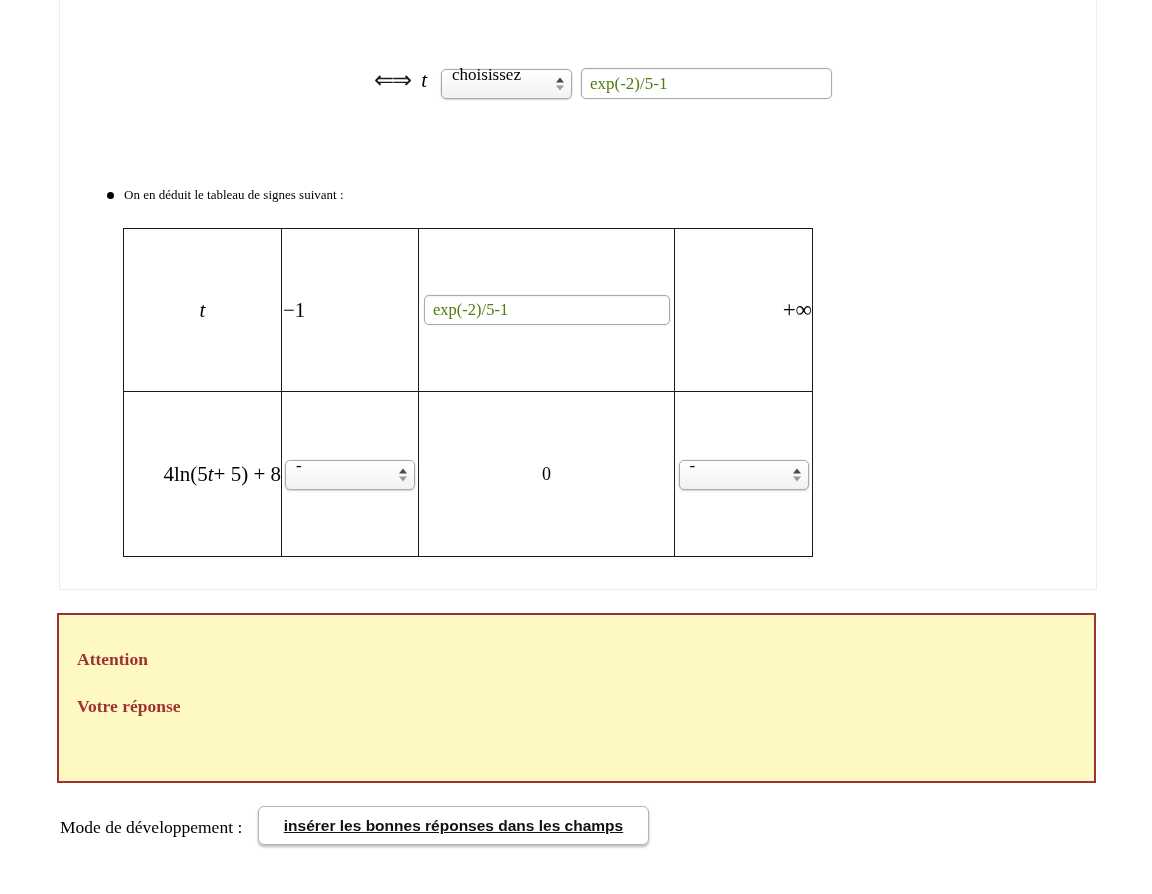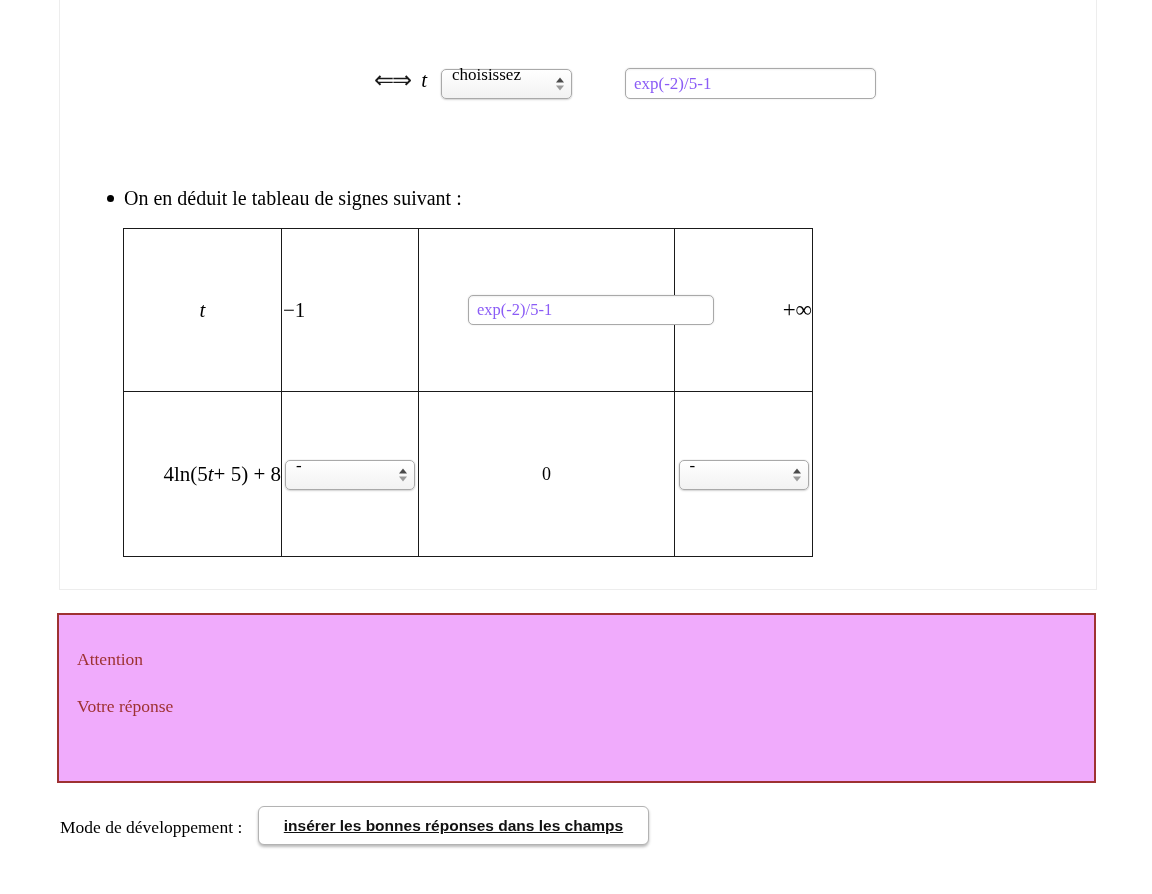--- a/index.html
+++ b/index.html
@@ -25,49 +25,49 @@
              display:flex; flex-direction:column; align-items:center; gap:3px; }
   .spin-up { width:0; height:0; border-left:4px solid transparent; border-right:4px solid transparent;
              border-bottom:5px solid #4a4a4a; }
   .spin-down { width:0; height:0; border-left:4px solid transparent; border-right:4px solid transparent;
                border-top:5px solid #9a9a9a; }
 
   .sel-chooser { left:441px; top:69px; width:131px; }
 
   
   .text-input { position:absolute; border:1px solid #a9a9a9; border-radius:5px; background:#fff;
-                font-family:"Liberation Serif", serif; font-size:17px; padding:12px 8px; color:#8b5cf6;
-                box-shadow: inset 0 1px 2px rgba(0,0,0,0.06), 0 0 2px rgba(0,0,0,0.12); outline:none;margin-left:44px; }
+                font-family:"Liberation Serif", serif; font-size:17px; padding:12px 8px; color:#4d7c0f;
+                box-shadow: inset 0 1px 2px rgba(0,0,0,0.06), 0 0 2px rgba(0,0,0,0.12); outline:none; }
   .eq-input { left:581px; top:68px; width:251px; height:31px; }
 
   
   .bullet-row { position:absolute; left:107px; top:187px; display:flex; align-items:center; gap:10px; }
   .bullet-dot { width:7px; height:7px; border-radius:50%; background:#000; flex:0 0 auto; }
-  .bullet-text { font-size:20px; }
+  .bullet-text { font-size:13px; }
 
   
   .sign-table { position:absolute; left:123px; top:228px; width:690px; height:329px;
                 border:1px solid #1a1a1a; display:grid;
                 grid-template-columns:158px 137px 256px 137px; grid-template-rows:163px 165px; }
   .cell { position:relative; display:flex; align-items:center; font-size:21px; }
   .cell.b-r { border-right:1px solid #1a1a1a; }
   .cell.b-b { border-bottom:1px solid #1a1a1a; }
   .cell.c-center { justify-content:center; }
   .cell.c-left { justify-content:flex-start; padding-left:1px; }
   .cell.c-right { justify-content:flex-end; font-size:23px; }
   .cell .var-italic { font-style:italic; }
   .cell-input { left:5px; top:50%; transform:translateY(-50%); width:246px; height:30px; font-size:16.5px; }
   .cell .select-box { left:50%; top:50%; transform:translate(-50%,-50%); width:130px; }
   .c-expr { justify-content:flex-end; white-space:nowrap; font-size:21px; }
   .c-zero { justify-content:center; font-size:18px; }
 
   
   .warning { position:absolute; left:57px; top:613px; width:1039px; height:170px;
-             border:2px solid #9e3232; color:#9e3232; font-weight:normal; font-size:17.5px;
-             padding:34px 18px 0 18px; background:#f0abfc; }
+             border:2px solid #9e3232; color:#9e3232; font-weight:bold; font-size:17.5px;
+             padding:34px 18px 0 18px; background:#fef9c3; }
   .warning-title { margin-bottom:26px; }
   .warning-fraction { margin-top:4px; text-align:center; font-family:"Liberation Sans", sans-serif;
                       font-size:17px; letter-spacing:2px; }
   .warning-message { margin-top:6px; }
 
   
   .dev-label { position:absolute; left:60px; top:817px; font-size:17.5px; }
   .dev-button { position:absolute; left:258px; top:806px; width:391px; height:39px;
                 border:1px solid #b3b3b3; border-radius:6px; background:#fff;
                 box-shadow:0 2px 3px rgba(0,0,0,0.28);

